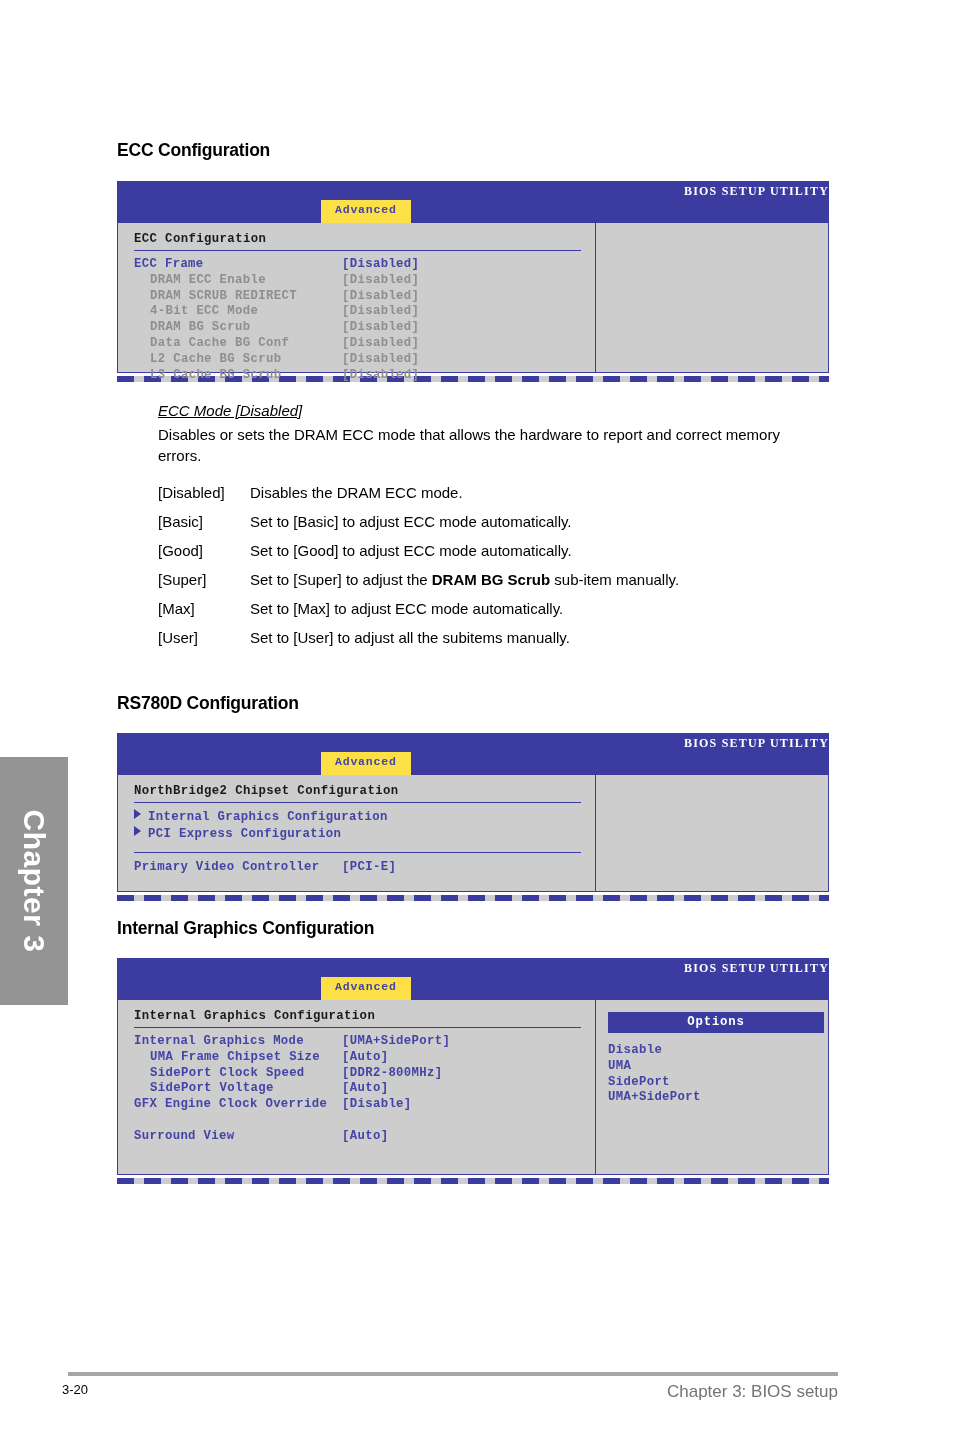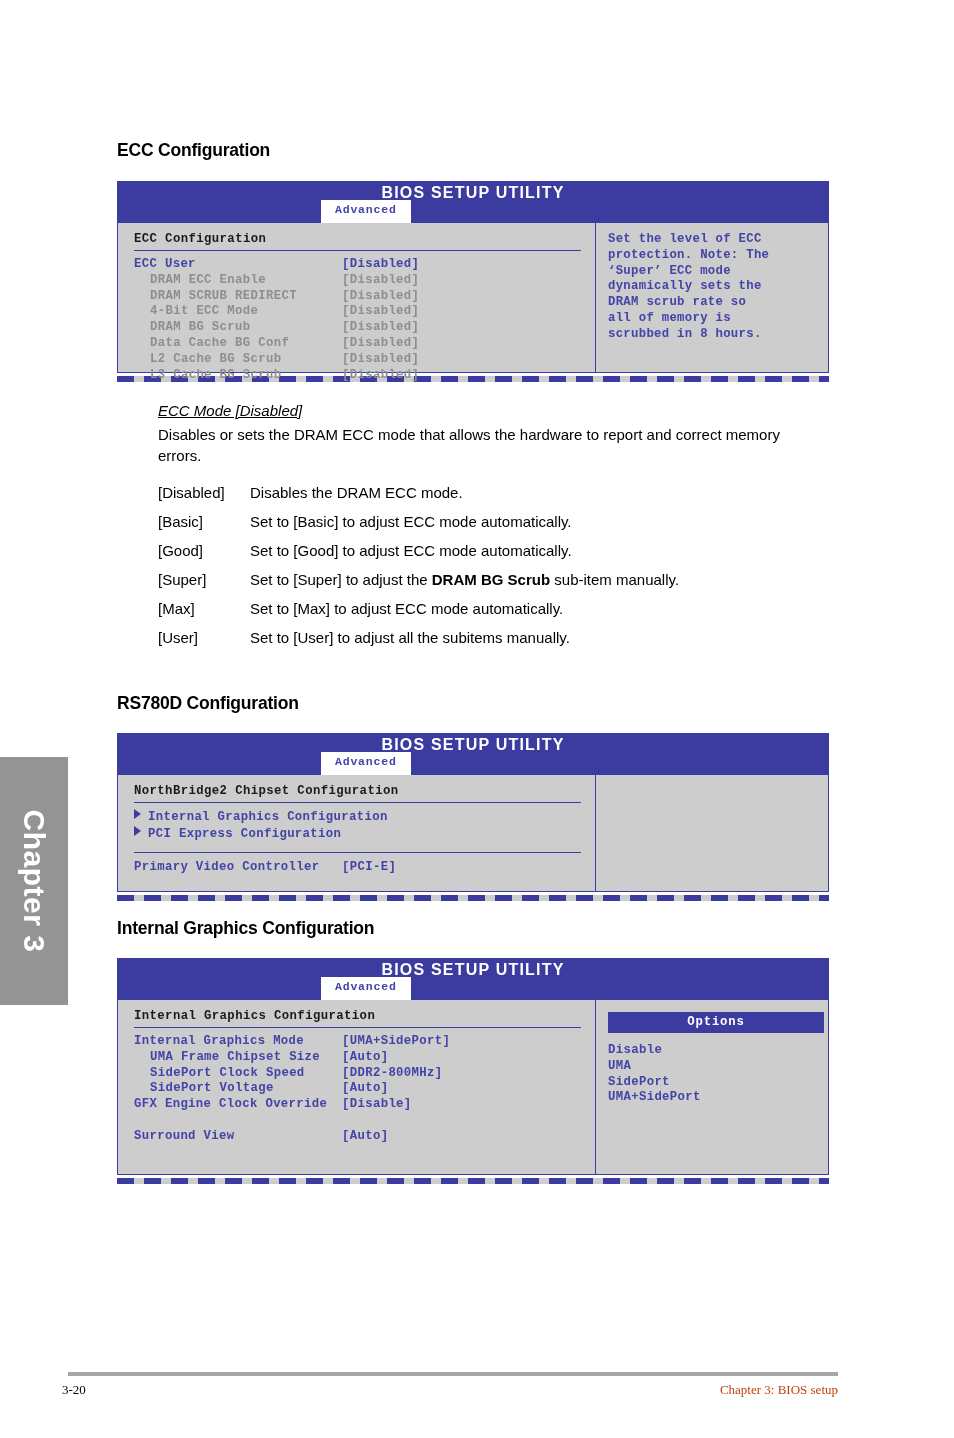--- a/index.html
+++ b/index.html
@@ -64,34 +64,34 @@
   .bios-header {
     background: #3b3ba0;
     height: 42px;
     position: relative;
   }
   .bios-title {
     position: absolute;
     top: 3px;
     left: 0;
     width: 100%;
-    text-align: center;
+    text-align: right;
     color: #ffffff;
-    font-family: Liberation Sans, sans-serif;
-    font-size: 16px;
+    font-family: Liberation Serif, serif;
+    font-size: 12px;
     font-weight: bold;
     letter-spacing: 1.2px;
   }
   .bios-tab {
     position: absolute;
     left: 204px;
     top: 19px;
     height: 23px;
     padding: 3px 14px 0 14px;
-    background: #ffffff;
+    background: #fde047;
     color: #4343a8;
     font-family: "Liberation Mono", monospace;
     font-size: 11.5px;
     font-weight: bold;
     letter-spacing: 0.8px;
     box-sizing: border-box;
   }
 
   .bios-body {
     display: flex;
@@ -223,29 +223,29 @@
     width: 770px;
     height: 4px;
     background: #a6a6a6;
   }
   .footer-left {
     position: absolute;
     left: 62px;
     top: 1382px;
     font-size: 13px;
     color: #000000;
-    font-family: Liberation Serif, serif;
+    font-family: Liberation Sans, sans-serif;
   }
   .footer-right {
     position: absolute;
     right: 116px;
     top: 1382px;
-    font-size: 13px;
-    color: #c2410c;
-    font-family: Liberation Serif, serif;
+    font-size: 17px;
+    color: #737373;
+    font-family: Liberation Sans, sans-serif;
   }
 </style>
 </head>
 <body>
 
 <div class="chapter-tab">
   <span class="rot">Chapter 3</span>
 </div>
 
 <div class="content">
@@ -257,38 +257,29 @@
   <div class="bios">
     <div class="bios-header">
       <div class="bios-title">BIOS SETUP UTILITY</div>
       <div class="bios-tab">Advanced</div>
     </div>
     <div class="bios-body" style="height:150px">
       <div class="bios-main">
         <div class="panel-head">ECC Configuration</div>
         <div class="panel-rule"></div>
         <div>
-          <div class="row"><span class="lbl" style="width:208px">ECC User</span><span class="val">[Disabled]</span></div>
+          <div class="row"><span class="lbl" style="width:208px">ECC Frame</span><span class="val">[Disabled]</span></div>
           <div class="row dim"><span class="lbl" style="width:208px;padding-left:16px;box-sizing:border-box">DRAM ECC Enable</span><span class="val">[Disabled]</span></div>
           <div class="row dim"><span class="lbl" style="width:208px;padding-left:16px;box-sizing:border-box">DRAM SCRUB REDIRECT</span><span class="val">[Disabled]</span></div>
           <div class="row dim"><span class="lbl" style="width:208px;padding-left:16px;box-sizing:border-box">4-Bit ECC Mode</span><span class="val">[Disabled]</span></div>
           <div class="row dim"><span class="lbl" style="width:208px;padding-left:16px;box-sizing:border-box">DRAM BG Scrub</span><span class="val">[Disabled]</span></div>
           <div class="row dim"><span class="lbl" style="width:208px;padding-left:16px;box-sizing:border-box">Data Cache BG Conf</span><span class="val">[Disabled]</span></div>
           <div class="row dim"><span class="lbl" style="width:208px;padding-left:16px;box-sizing:border-box">L2 Cache BG Scrub</span><span class="val">[Disabled]</span></div>
           <div class="row dim"><span class="lbl" style="width:208px;padding-left:16px;box-sizing:border-box">L3 Cache BG Scrub</span><span class="val">[Disabled]</span></div>
         </div>
-      </div>
-      <div class="bios-help">
-        <div class="help-text">Set the level of ECC
-protection. Note: The
-‘Super’ ECC mode
-dynamically sets the
-DRAM scrub rate so
-all of memory is
-scrubbed in 8 hours.</div>
       </div>
     </div>
     <div class="bios-dash"></div>
   </div>
 
   <div class="prose" style="margin-left:41px;margin-top:20px">
     <div class="itemhead">ECC Mode [Disabled]</div>
     <div class="para" style="margin-top:6px;width:650px">Disables or sets the DRAM ECC mode that allows the hardware to report and correct memory errors.</div>
     <div class="deflist">
       <div class="defrow">

